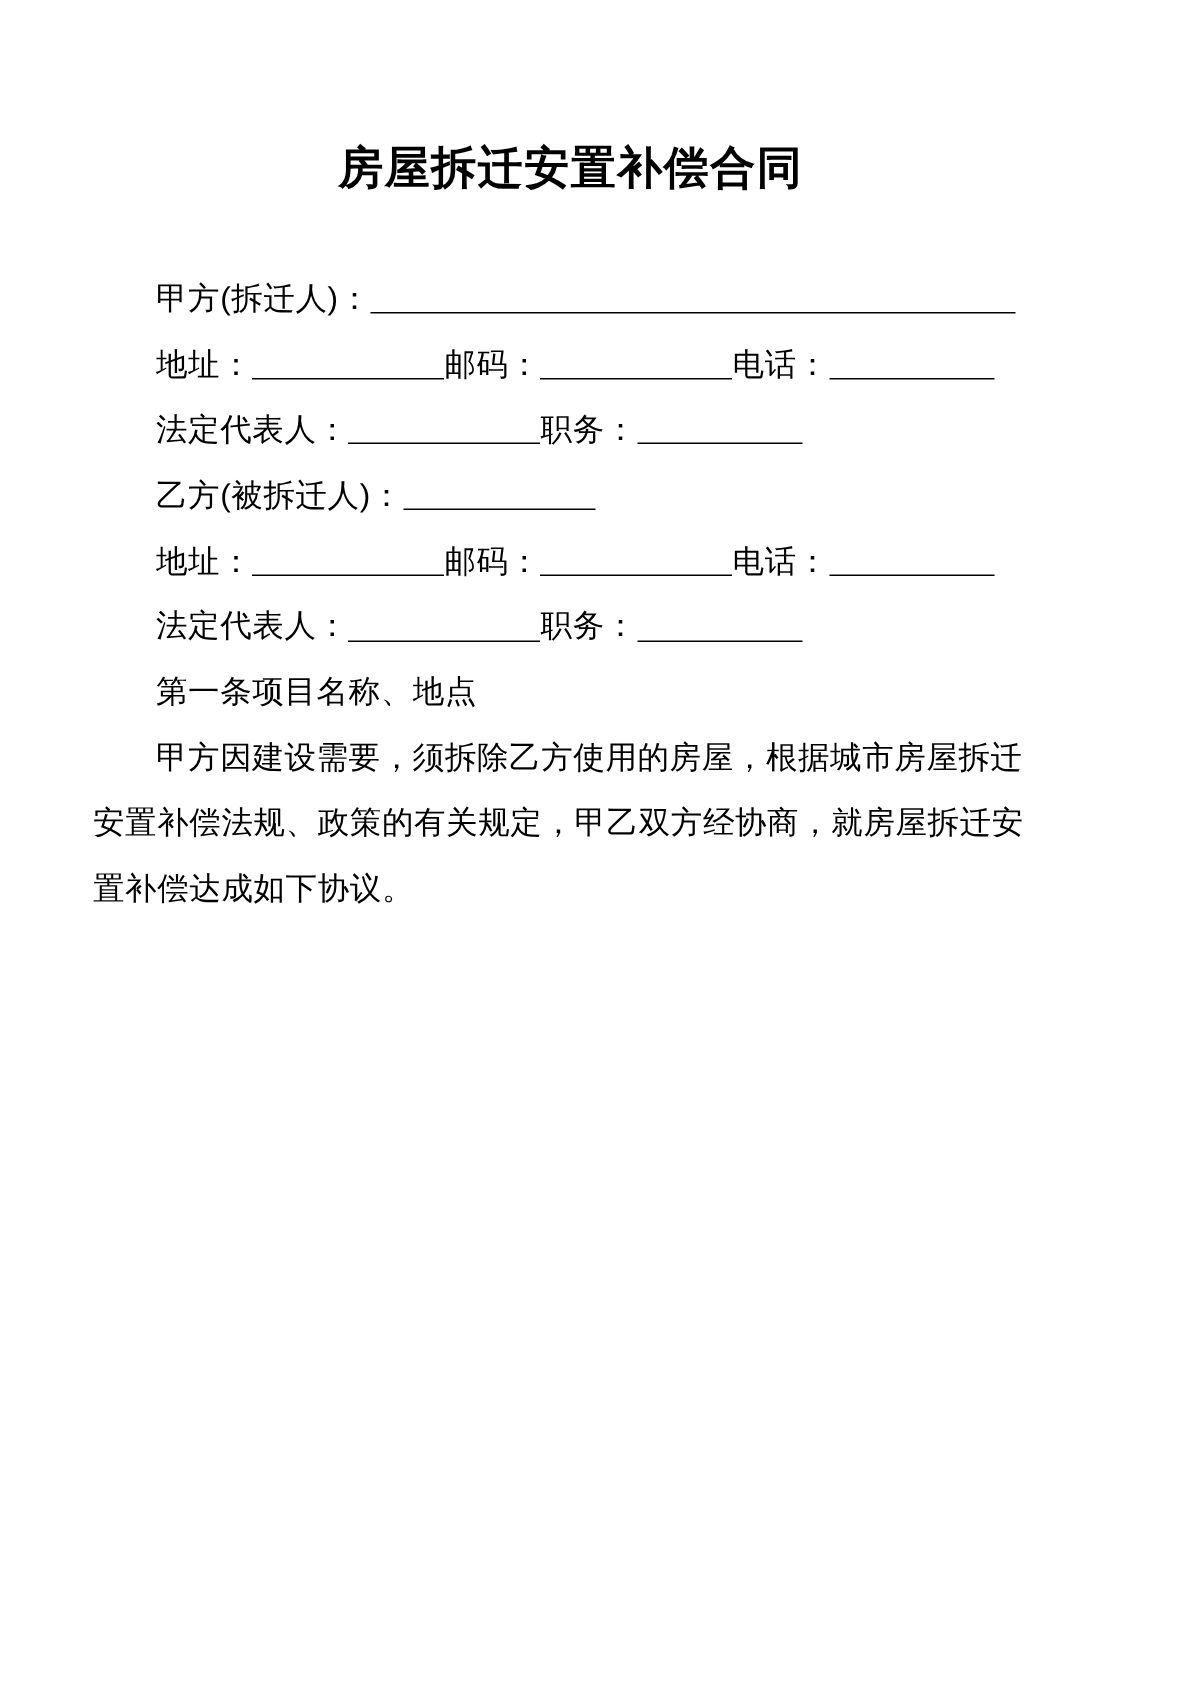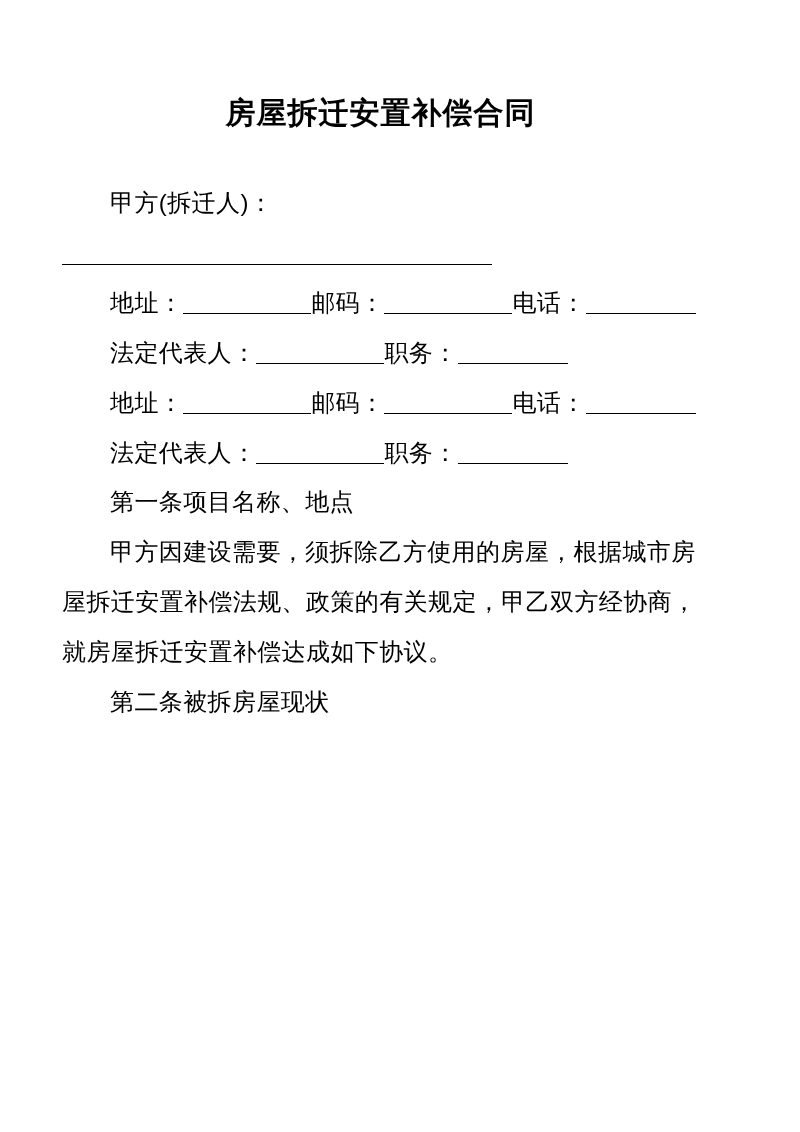--- a/index.html
+++ b/index.html
@@ -25,21 +25,21 @@
     text-align: center;
     font-size: 30px;
     font-weight: bold;
     letter-spacing: 1px;
     margin: 0 0 0 0;
     padding-top: 14px;
     line-height: 1.4;
   }
   .body-block {
     margin-top: 44px;
-    font-size: 24px;
+    font-size: 21px;
     line-height: 2.08;
     letter-spacing: 0.4px;
   }
   .para {
     margin: 0;
     text-indent: 2em;
     word-break: break-all;
   }
   .para.flow {
     text-indent: 2em;
@@ -70,30 +70,32 @@
     </p>
 
     <p class="para">
       <span>地址：</span><span class="blank b-lg"></span><span>邮码：</span><span class="blank b-lg"></span><span>电话：</span><span class="blank b-edge"></span>
     </p>
 
     <p class="para">
       <span>法定代表人：</span><span class="blank b-lg"></span><span>职务：</span><span class="blank b-edge"></span>
     </p>
 
+    <p class="para">
+      <span>乙方(被拆迁人)：</span><span class="blank b-lg"></span>
+    </p>
 
     <p class="para">
       <span>地址：</span><span class="blank b-lg"></span><span>邮码：</span><span class="blank b-lg"></span><span>电话：</span><span class="blank b-edge"></span>
     </p>
 
     <p class="para">
       <span>法定代表人：</span><span class="blank b-lg"></span><span>职务：</span><span class="blank b-edge"></span>
     </p>
 
     <p class="para">第一条项目名称、地点</p>
 
     <p class="para flow">甲方因建设需要，须拆除乙方使用的房屋，根据城市房屋拆迁安置补偿法规、政策的有关规定，甲乙双方经协商，就房屋拆迁安置补偿达成如下协议。</p>
 
 
-    <p class="para">第二条被拆房屋现状</p>
 
   </div>
 </div>
 
 </body></html>

